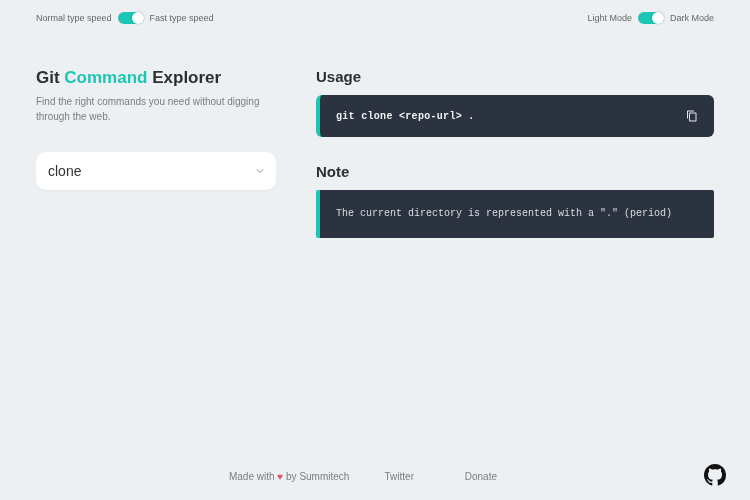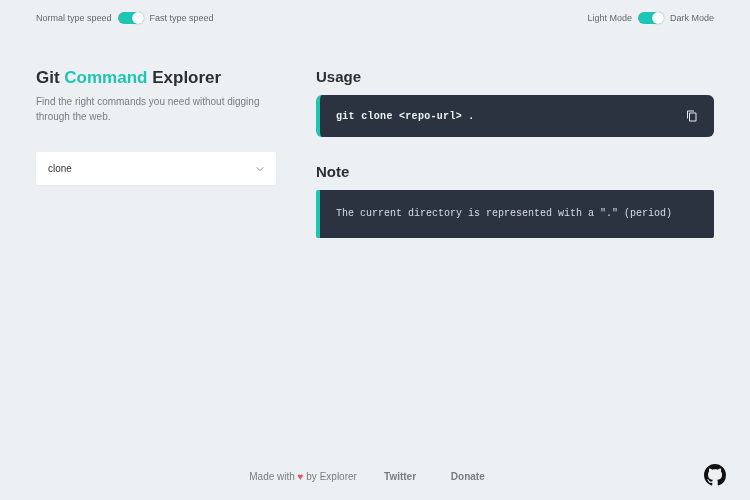--- a/index.html
+++ b/index.html
@@ -54,23 +54,23 @@
   .right { flex: 1; }
 
   .title { font-size: 17px; font-weight: 700; color: #2b2f33; margin-bottom: 6px; }
   .title .accent { color: #1bc6b4; }
   .subtitle { font-size: 10px; color: #7a7d80; line-height: 1.5; margin-bottom: 28px; }
 
   .prompt { font-size: 10px; font-weight: 700; color: #1bc6b4; margin-bottom: 10px; }
 
   .select {
     background: #fff;
-    border-radius: 2px;
+    border-radius: 10px;
     padding: 11px 12px;
-    font-size: 10px;
+    font-size: 14px;
     color: #333;
     display: flex;
     justify-content: space-between;
     align-items: center;
     margin-bottom: 10px;
     cursor: pointer;
     box-shadow: 0 1px 2px rgba(0,0,0,0.04);
   }
   .chevron {
     width: 8px;
@@ -116,21 +116,21 @@
   .footer {
     position: absolute;
     bottom: 18px;
     left: 0;
     width: 100%;
     text-align: center;
     font-size: 10px;
     color: #7a7d80;
   }
   .footer .heart { color: #e25563; }
-  .footer a { color: #7a7d80; text-decoration: none; margin: 0 16px; cursor: pointer; font-weight: bold; }
+  .footer a { color: #7a7d80; text-decoration: none; margin: 0 24px; cursor: pointer; }
   .github {
     position: absolute;
     bottom: 14px;
     right: 24px;
     width: 22px;
     height: 22px;
     cursor: pointer;
   }
   .github svg { width: 22px; height: 22px; fill: #111; }
 </style>
@@ -189,21 +189,21 @@
     <div class="section-title">Note</div>
     <div class="notebox">
       <p>The current directory is represented with a "." (period)</p>
     </div>
   </div>
 </div>
 
 <div class="footer">
   <span>Made with</span>
   <span class="heart">♥</span>
-  <span>by Explorer</span>
+  <span>by Summitech</span>
   &nbsp;&nbsp;
   <a>Twitter</a>
   <a>Donate</a>
 </div>
 
 <div class="github">
   <svg viewBox="0 0 16 16">
       <path d="M8 0C3.58 0 0 3.58 0 8c0 3.54 2.29 6.53 5.47 7.59.4.07.55-.17.55-.38 0-.19-.01-.82-.01-1.49-2.01.37-2.53-.49-2.69-.94-.09-.23-.48-.94-.82-1.13-.28-.15-.68-.52-.01-.53.63-.01 1.08.58 1.23.82.72 1.21 1.87.87 2.33.66.07-.52.28-.87.51-1.07-1.78-.2-3.64-.89-3.64-3.95 0-.87.31-1.59.82-2.15-.08-.2-.36-1.02.08-2.12 0 0 .67-.21 2.2.82.64-.18 1.32-.27 2-.27.68 0 1.36.09 2 .27 1.53-1.04 2.2-.82 2.2-.82.44 1.1.16 1.92.08 2.12.51.56.82 1.27.82 2.15 0 3.07-1.87 3.75-3.65 3.95.29.25.54.73.54 1.48 0 1.07-.01 1.93-.01 2.2 0 .21.15.46.55.38A8.013 8.013 0 0 0 16 8c0-4.42-3.58-8-8-8z"></path>
     </svg>
 </div>

